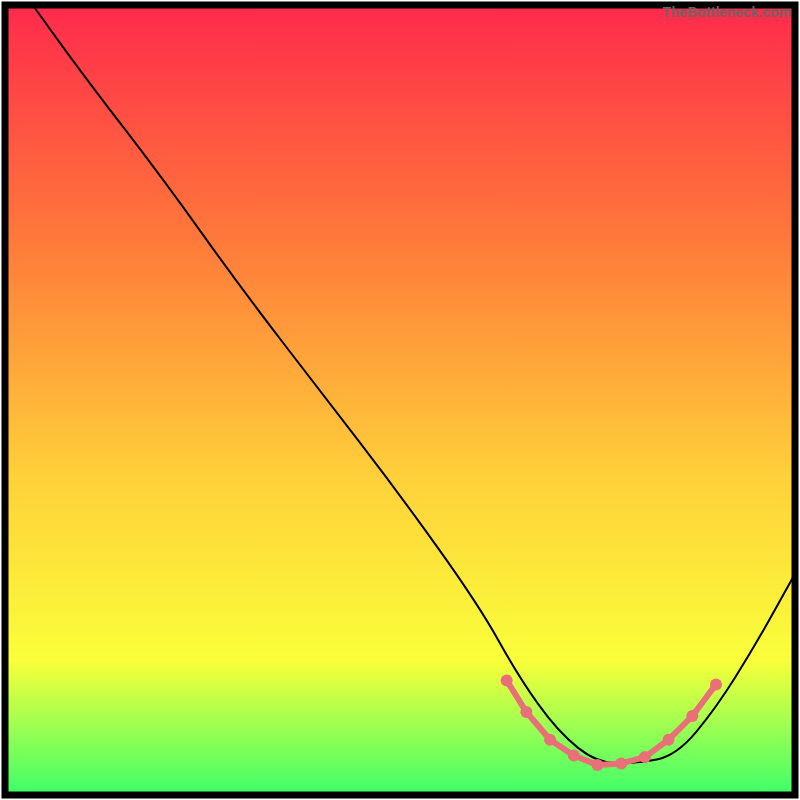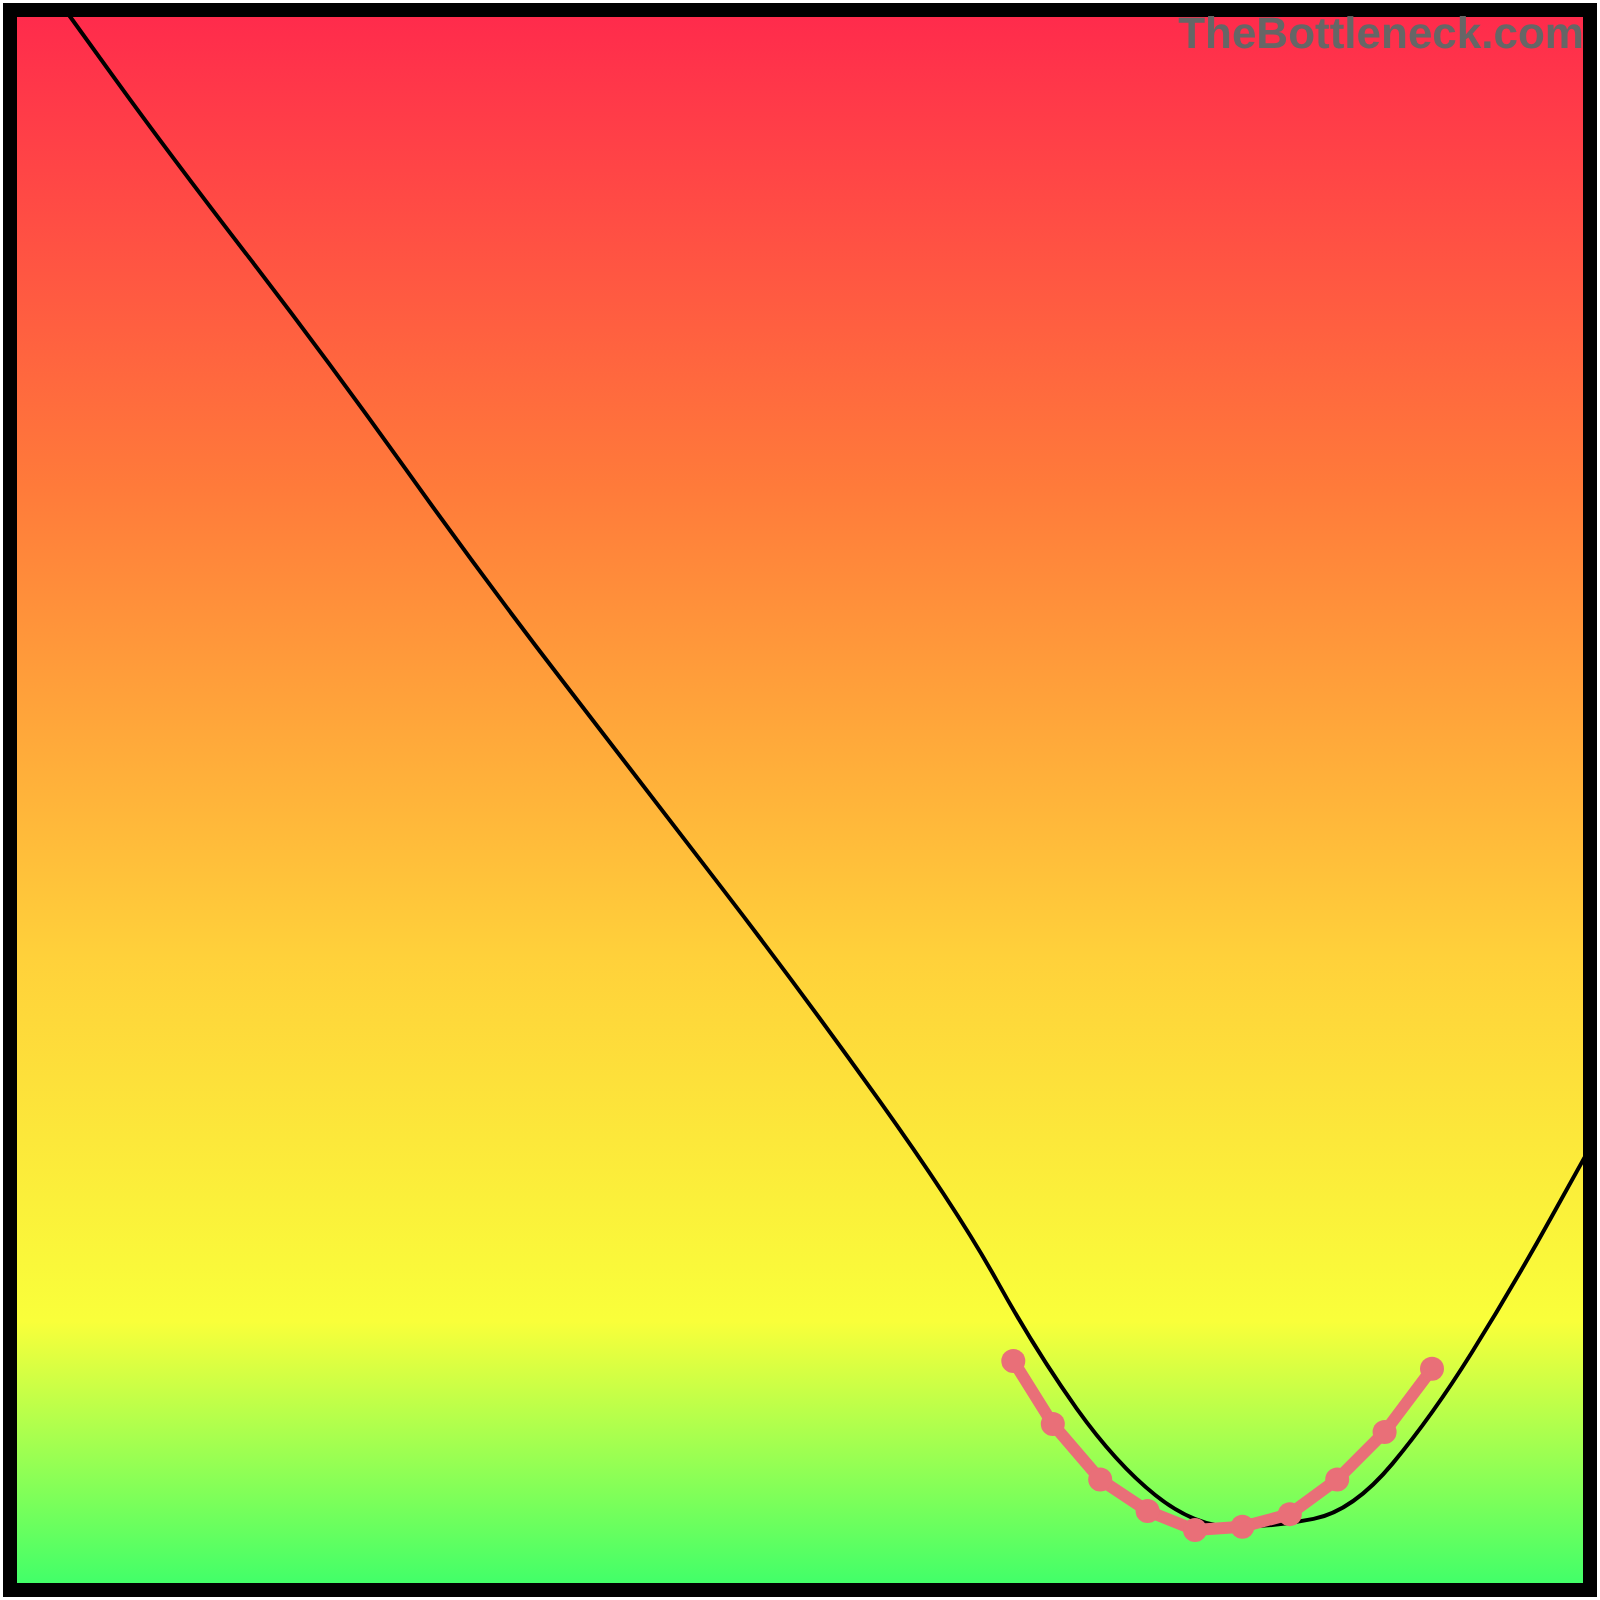--- a/index.html
+++ b/index.html
@@ -12,21 +12,21 @@
   }
   .chart-wrap {
     position: relative;
     width: 800px;
     height: 800px;
   }
   .watermark {
     position: absolute;
     top: 4px;
     right: 8px;
-    font-size: 22px;
+    font-size: 14px;
     font-weight: bold;
     color: #666;
     z-index: 10;
     user-select: none;
   }
   svg.chart {
     position: absolute;
     left: 0;
     top: 0;
     width: 800px;

